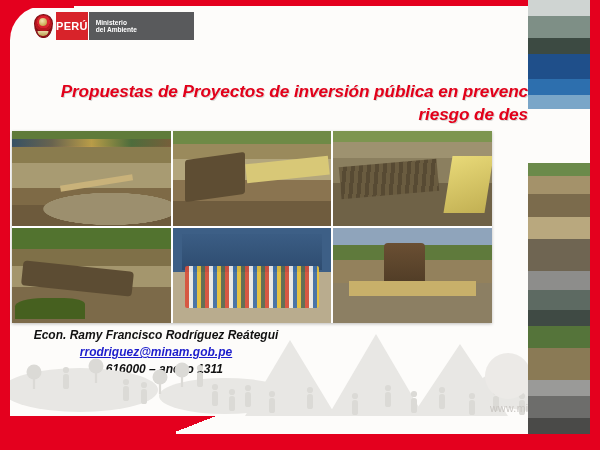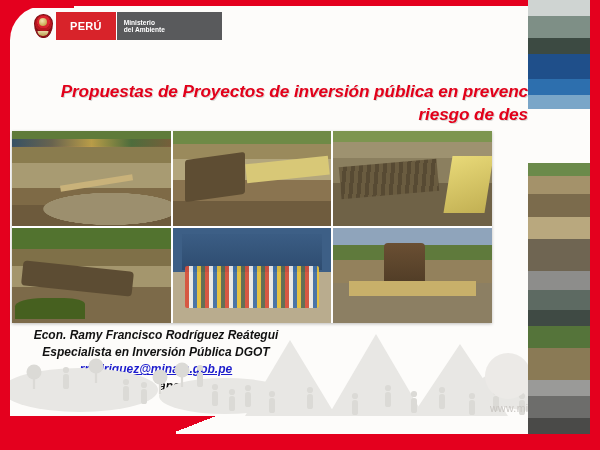--- a/index.html
+++ b/index.html
@@ -63,21 +63,21 @@
     background:radial-gradient(circle at 40% 35%,#f2e2b0,#c9a94f 70%,#8a7030);
   }
   .crest-shape:after{
     content:"";position:absolute;left:50%;bottom:1.5px;transform:translateX(-50%);
     width:11px;height:5px;border-radius:0 0 6px 6px;
     background:linear-gradient(#e7d9a6,#b99c4c);
   }
   .logo-peru{
     background:#d8232a;color:#ffffff;
     display:flex;align-items:center;justify-content:center;
-    padding:0 14px;font-size:11px;font-weight:bold;letter-spacing:.3px;
+    padding:0 0;font-size:11px;font-weight:bold;letter-spacing:.3px;
     font-family:"Liberation Sans",sans-serif;
   }
   .logo-min{
     background:#595a5c;color:#ffffff;
     display:flex;flex-direction:column;justify-content:center;
     padding:0 10px 0 7px;line-height:1.12;font-size:6.6px;font-weight:bold;
     border-left:1px solid #fff;
     min-width:88px;
   }
 
@@ -229,21 +229,20 @@
     <div class="ph p5">
       <span class="sr-only">Foto grupal de la comunidad frente a banner azul</span>
     </div>
     <div class="ph p6">
       <span class="sr-only">Camión y escombros en el río desbordado</span>
     </div>
   </div>
 
   <div class="presenter">
     <span class="ln1">Econ. Ramy Francisco Rodríguez Reátegui</span>
-    <span class="ln2">Especialista en Inversión Pública DGOT</span>
     <span class="mail">rrodriguez@minam.gob.pe</span>
     <span class="phone">01 616000 – anexo 1311</span>
   </div>
 
   <div class="silhouette">
     <svg width="580" height="86" viewBox="0 0 580 86" xmlns="http://www.w3.org/2000/svg" aria-hidden="true">
       <defs>
         <g id="person">
           <circle cx="0" cy="0" r="3.1"></circle>
           <rect x="-3" y="4" width="6" height="15" rx="2.6"></rect>

